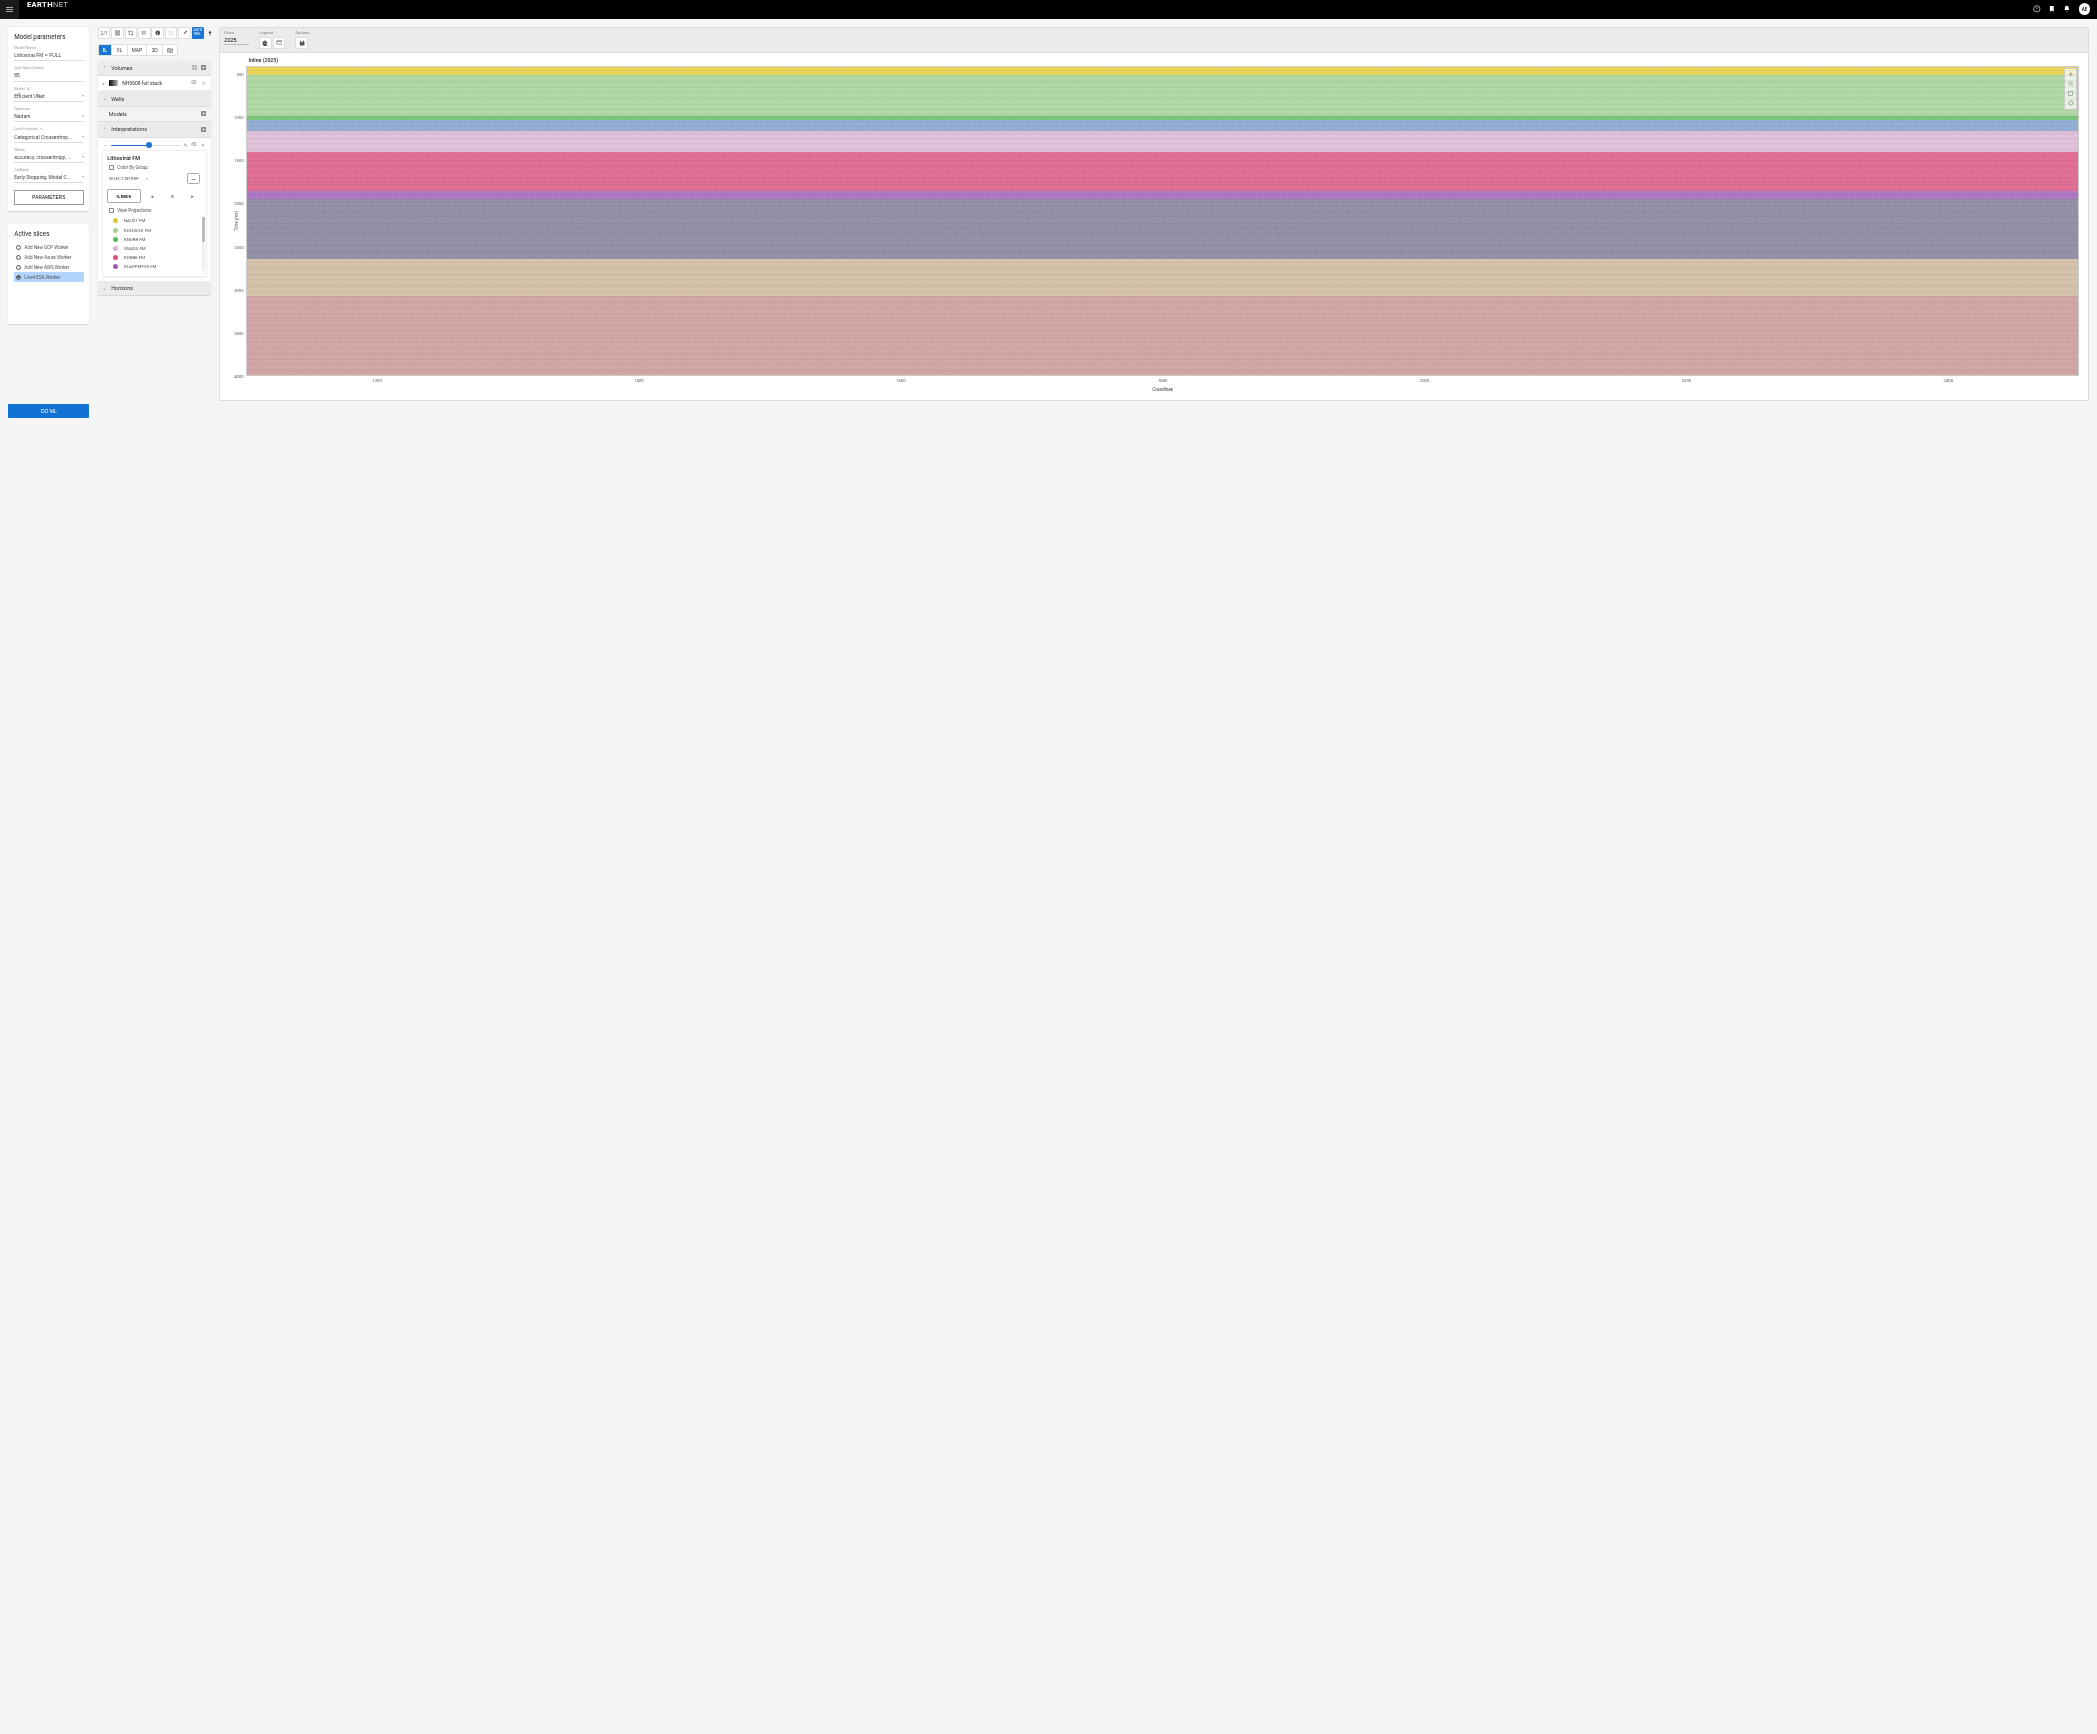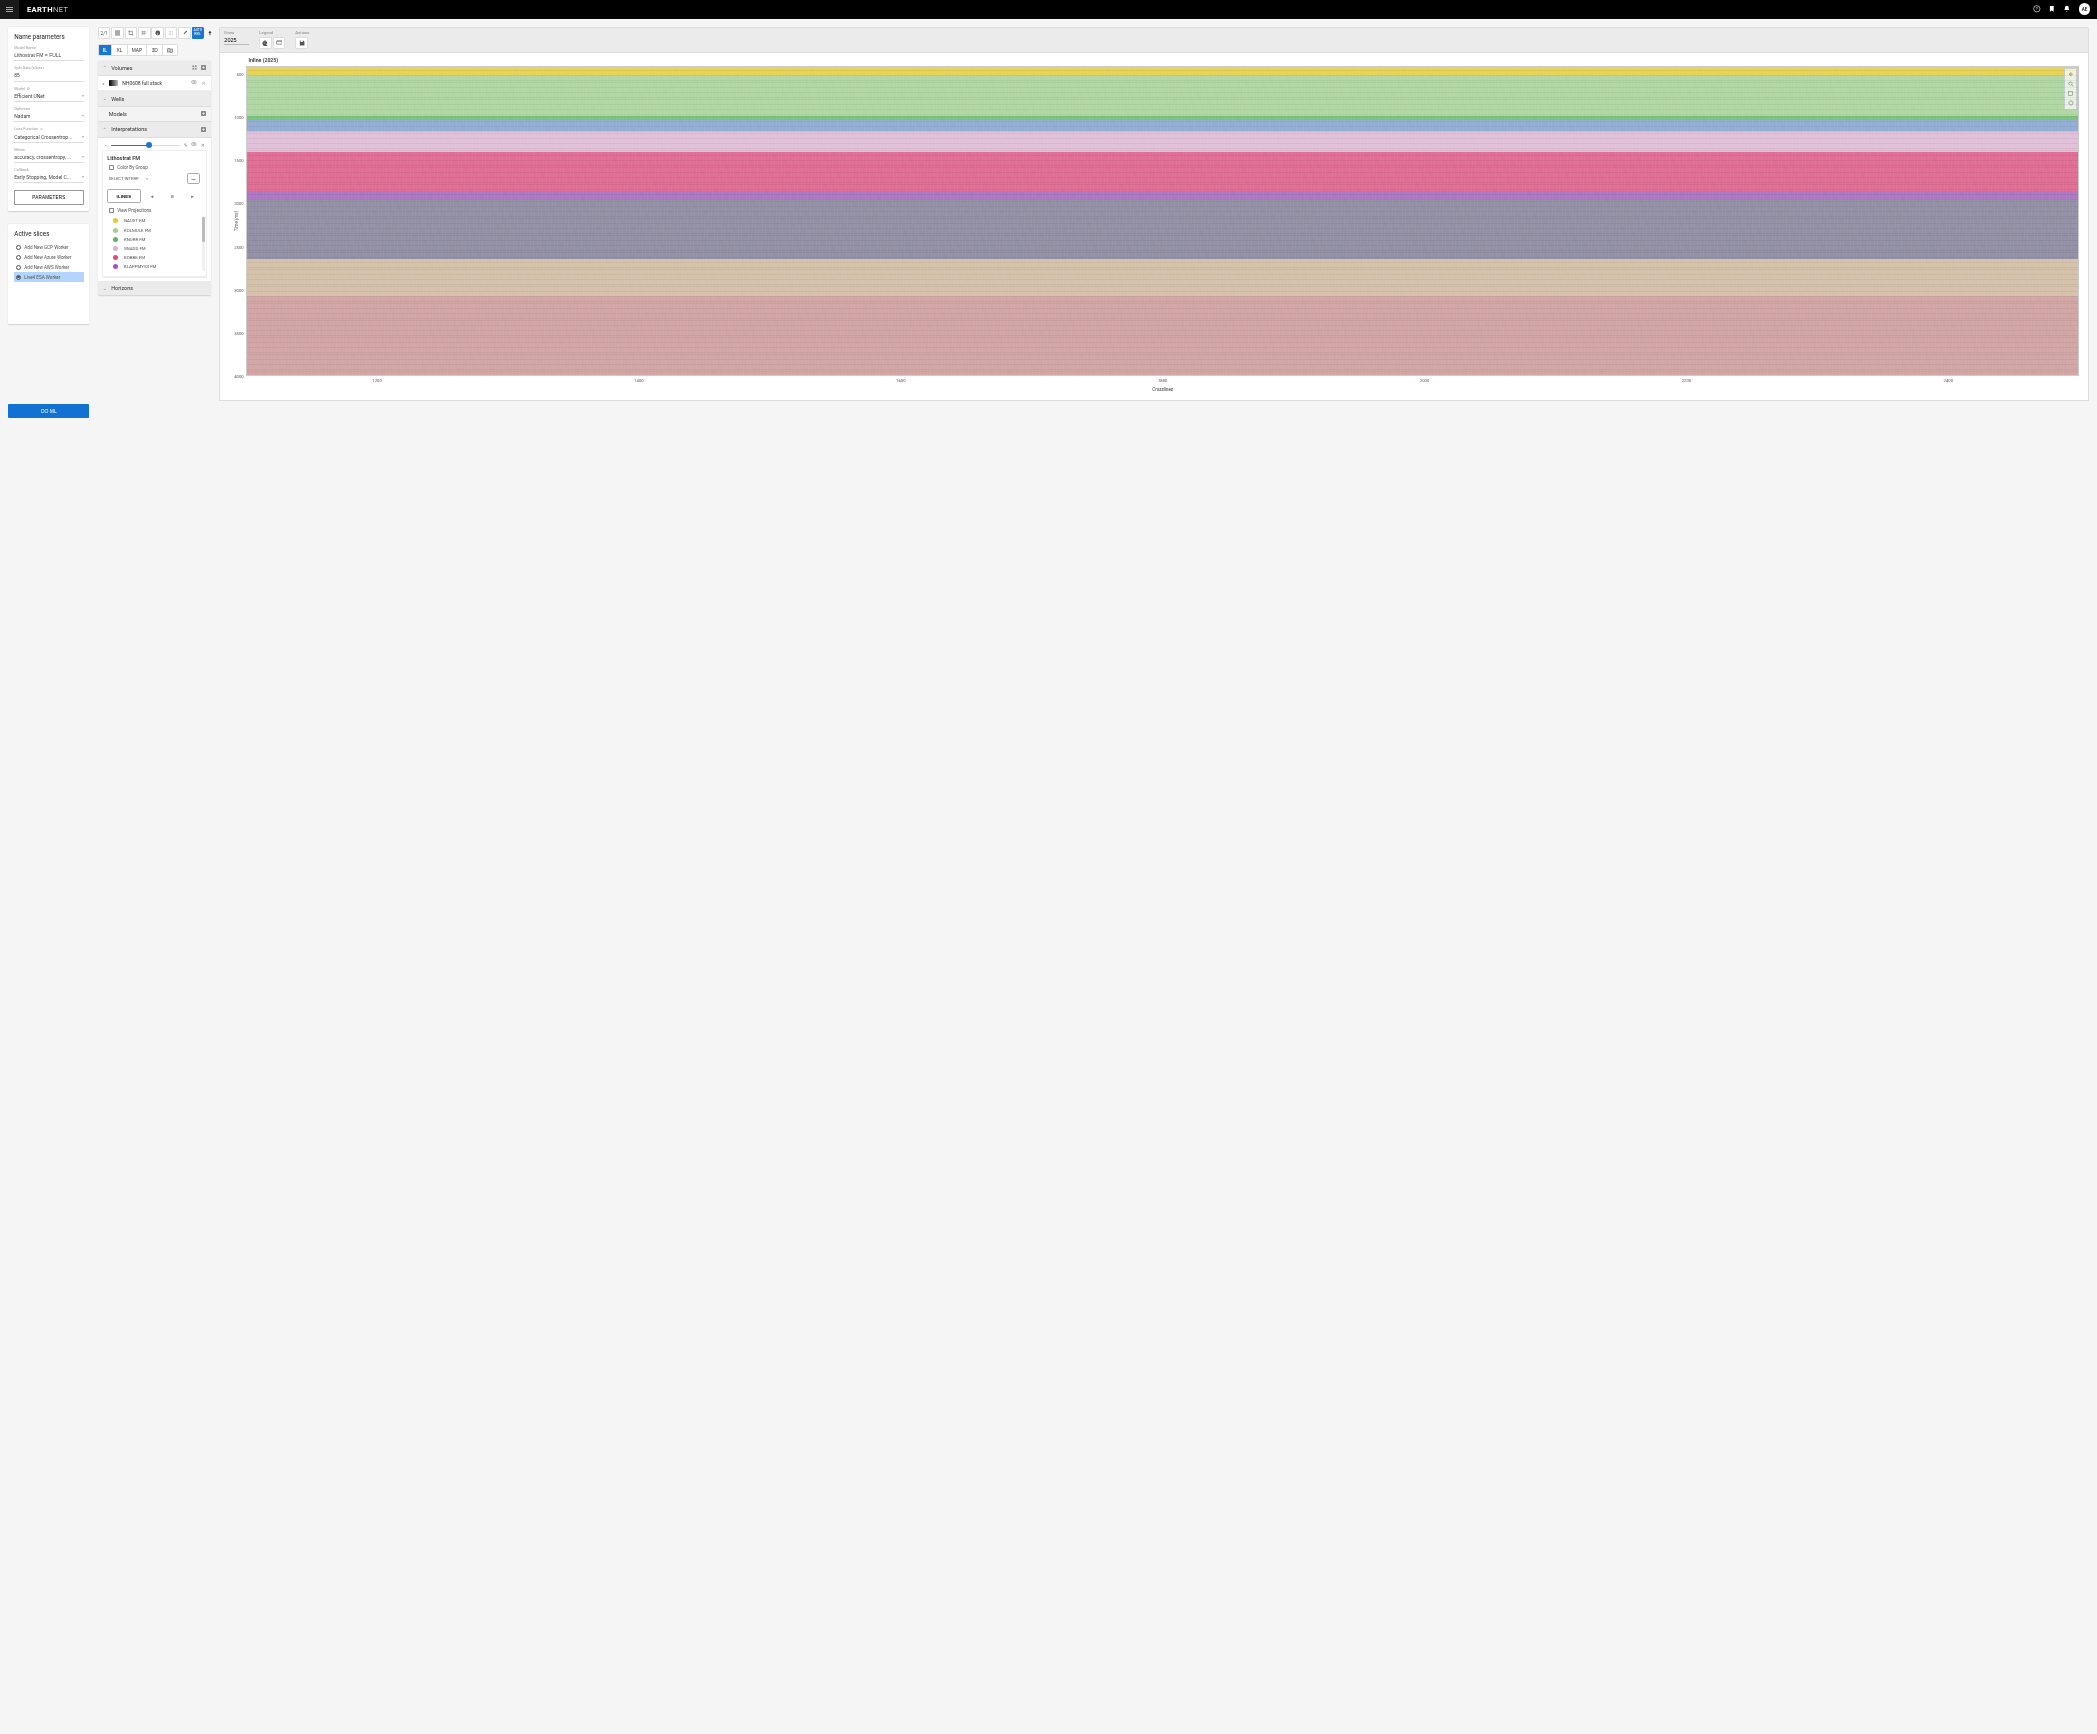--- a/index.html
+++ b/index.html
@@ -1,18 +1,18 @@
 <!DOCTYPE html>
 <html style="font-size:6.7px"><head>
   <meta charset="utf-8">
   <style>
     * { box-sizing: border-box; margin: 0; padding: 0; }
     body { font-family: -apple-system, BlinkMacSystemFont, "Segoe UI", Roboto, sans-serif; background: #f5f5f5; color: #333; font-size: 5.5px; }
     
-    .header { display: flex; align-items: center; background: #000; color: #fff; height: 18.5px; padding: 0; }
+    .header { display: flex; background: #000; color: #fff; height: 18.5px; padding: 0; }
     .hamburger { width: 18.5px; height: 18.5px; display: flex; align-items: center; justify-content: center; background: #1a1a1a; cursor: pointer; }
     .hamburger-lines { display: flex; flex-direction: column; gap: 1.3px; }
     .hamburger-lines span { width: 6.7px; height: 0.8px; background: #aaa; }
     .logo { margin-left: 8.4px; font-size: 7.6px; font-weight: 300; letter-spacing: 0.4px; }
     .logo b { font-weight: 700; }
     .header-right { margin-left: auto; display: flex; align-items: center; gap: 7.6px; padding-right: 6.7px; }
     .header-icon { width: 7.6px; height: 7.6px; color: #fff; cursor: pointer; }
     .avatar { width: 11.7px; height: 11.7px; border-radius: 50%; background: #fff; color: #000; display: flex; align-items: center; justify-content: center; font-size: 4.6px; font-weight: 500; cursor: pointer; }
     
     .layout { display: flex; padding: 8.4px; gap: 8.4px; align-items: flex-start; }
@@ -147,21 +147,21 @@
           <path d="M12 2a6 6 0 0 0-6 6v5l-2 3h16l-2-3V8a6 6 0 0 0-6-6zm-2 18a2 2 0 0 0 4 0h-4z"></path>
         </svg>
     </span>
     <div class="avatar">AE</div>
   </div>
 </div>
 
 <div class="layout">
   <div class="left-col">
     <div class="card">
-      <div class="card-title">Name parameters</div>
+      <div class="card-title">Model parameters</div>
       <div class="field">
         <label class="field-label">Model Name</label>
         <input class="field-input" value="Lithostrat FM = FULL" style="">
       </div>
       <div class="field">
         <label class="field-label">Split Data (slices)</label>
         <input class="field-input" value="85" style="">
       </div>
       <div class="field">
         <label class="field-label"><span>Model</span> <span class="field-gear">⚙</span></label>

